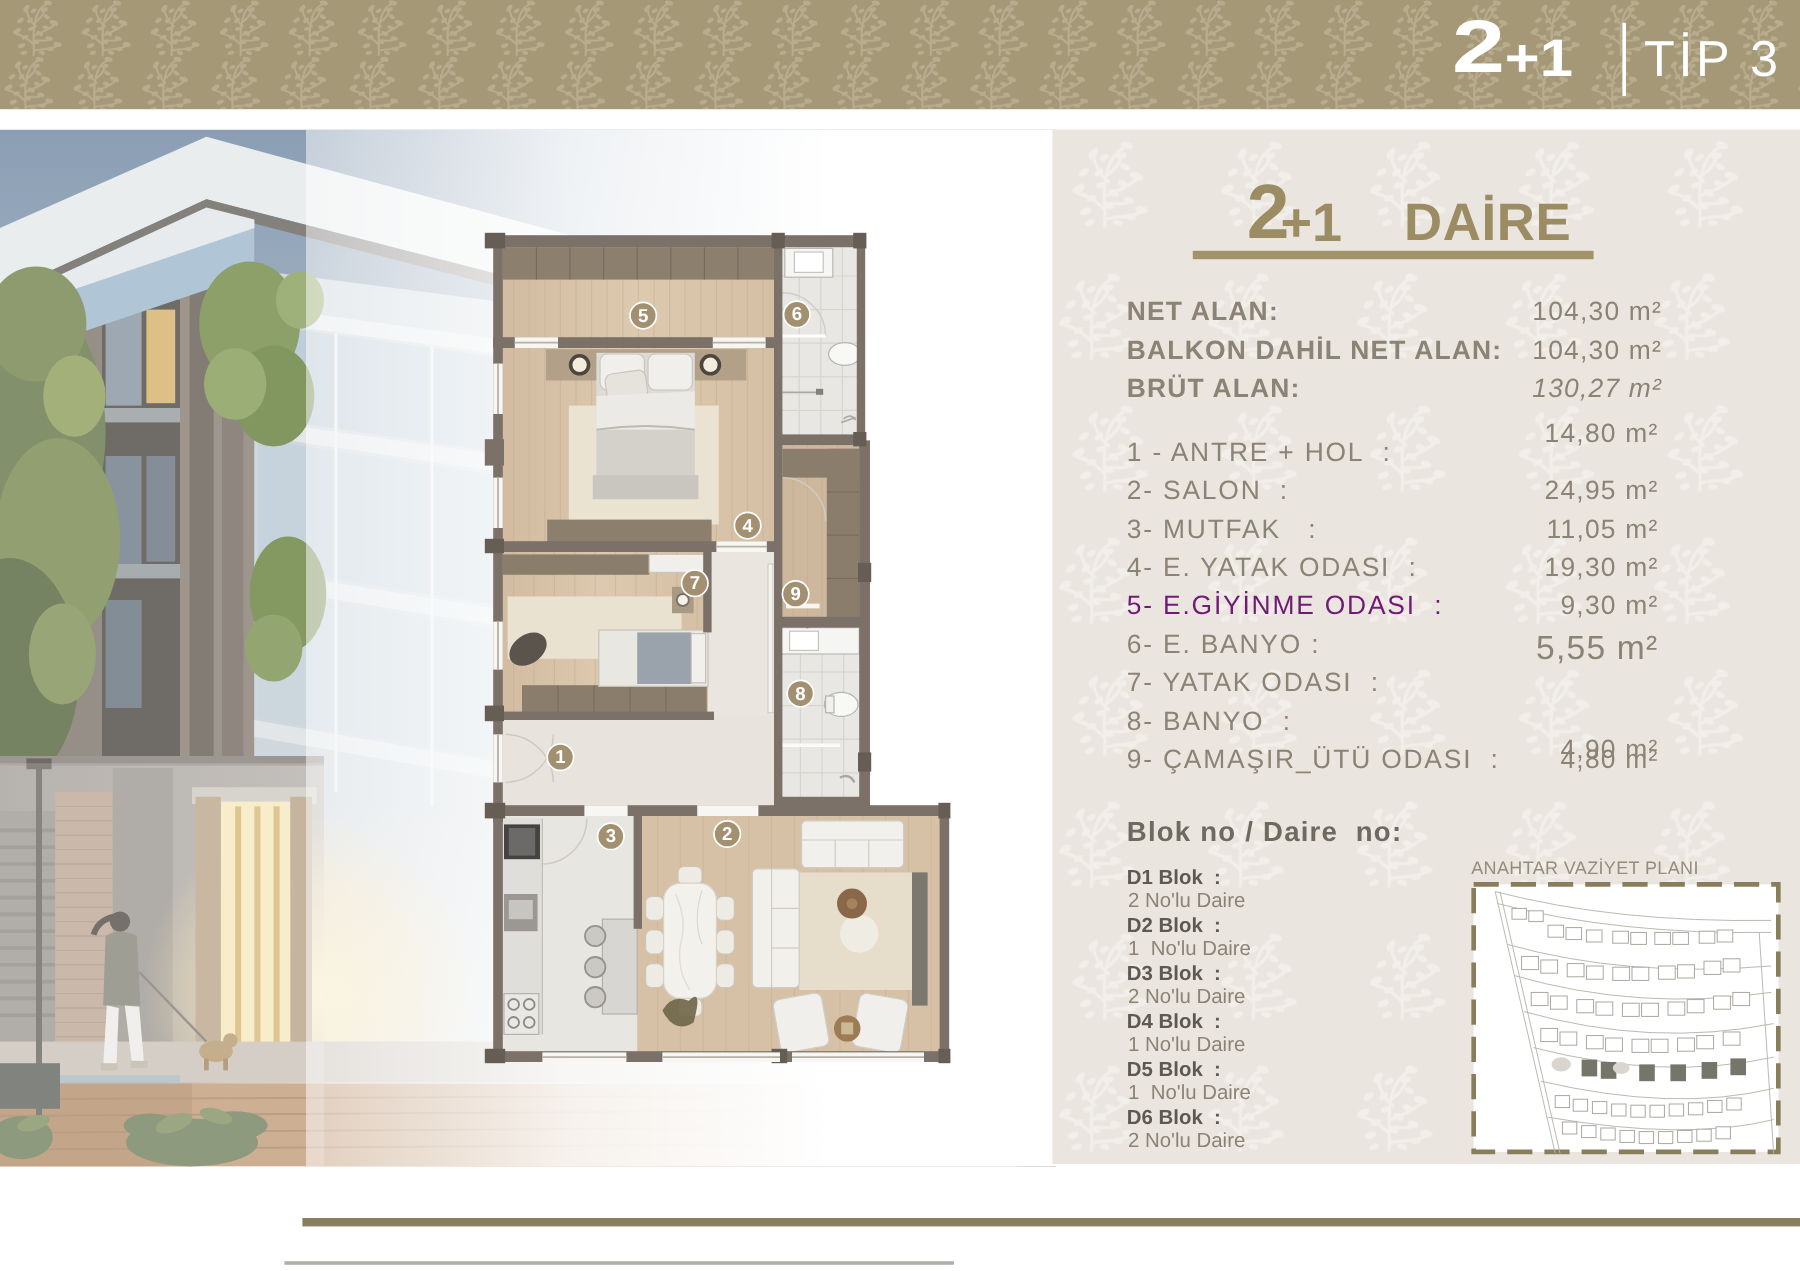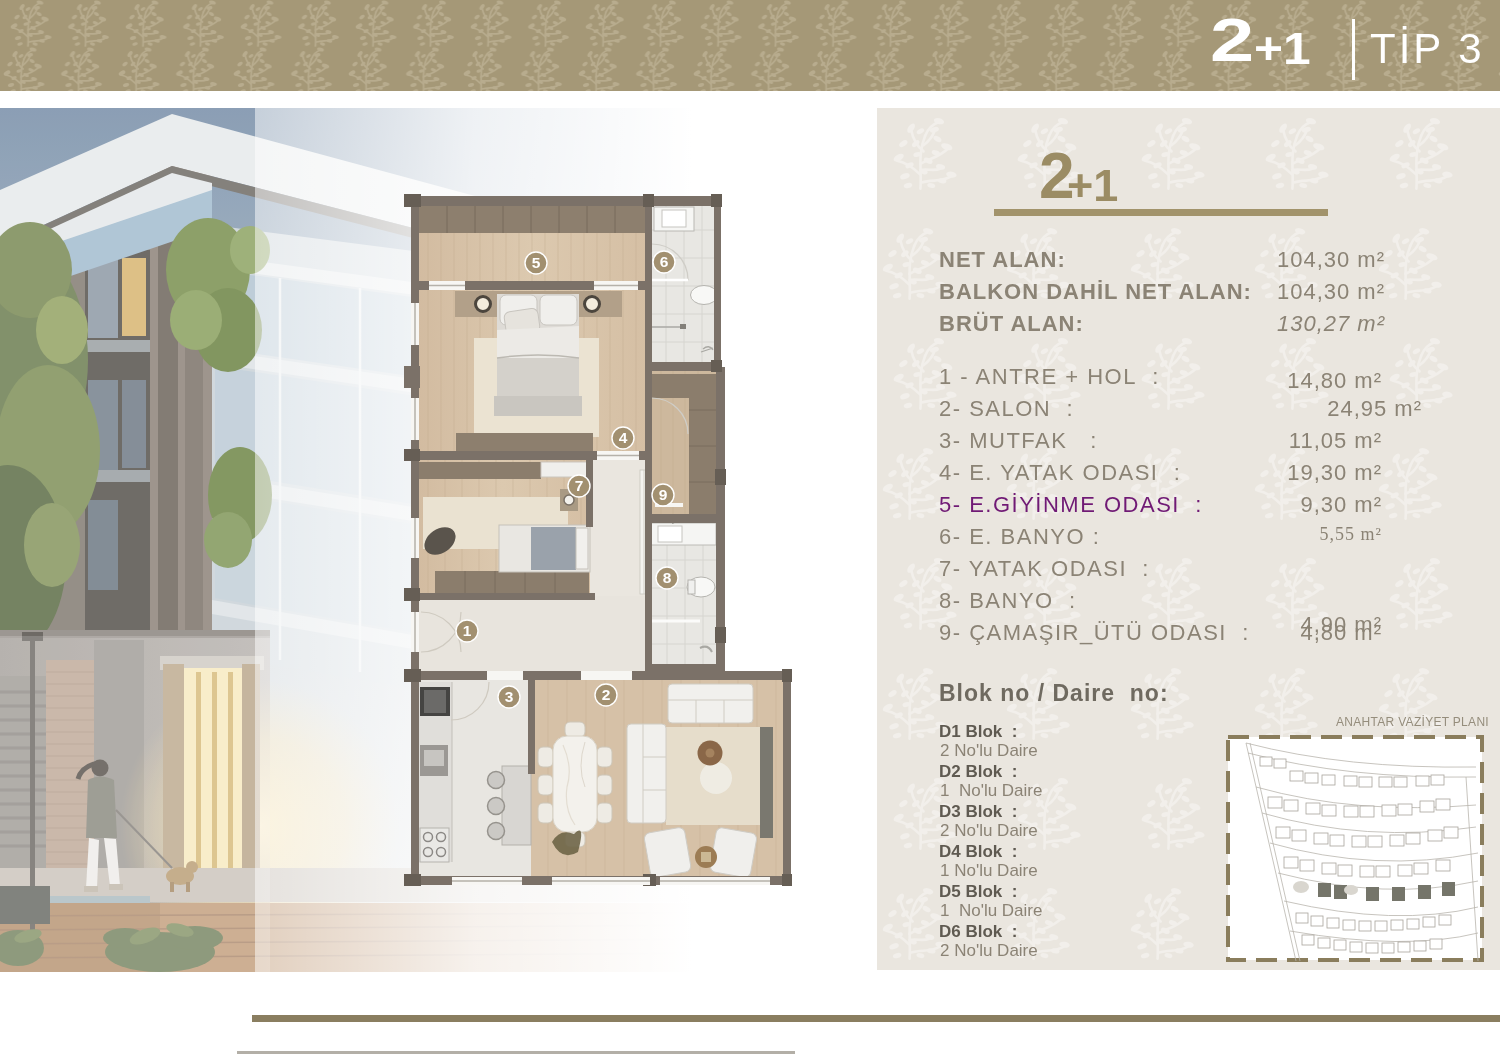--- a/index.html
+++ b/index.html
@@ -551,42 +551,43 @@
               <use href="#sprigraw" x="1" y="77"></use>
             </g>
       </pattern>
     </defs>
     <rect width="623" height="862" fill="url(#ppat)"></rect>
   </svg>
 
   <div class="abs" style="left:160px;top:33px;width:330px;height:70px;color:#9b8c64;white-space:nowrap">
     <span class="abs" style="left:2px;top:-2px;font-size:64px;font-weight:bold;">2</span>
     <span class="abs" style="left:30px;top:19px;font-size:45px;font-weight:bold;">+1</span>
+    <span class="abs" style="left:133px;top:20px;font-size:44px;font-weight:bold;letter-spacing:0.5px;">DAİRE</span>
   </div>
   <div class="abs" style="left:117px;top:101px;width:334px;height:7px;background:#a2936b"></div>
 
   <div class="abs" style="left:62px;top:139px;font-size:22px;font-weight:bold;color:#8b8375;letter-spacing:1px;">NET ALAN:</div>
   <div class="abs" style="left:0px;top:139px;width:508px;text-align:right;font-size:22px;color:#8b8375;letter-spacing:1px;">104,30 m²</div>
   <div class="abs" style="left:62px;top:171px;font-size:22px;font-weight:bold;color:#8b8375;letter-spacing:1px;">BALKON DAHİL NET ALAN:</div>
   <div class="abs" style="left:0px;top:171px;width:508px;text-align:right;font-size:22px;color:#8b8375;letter-spacing:1px;">104,30 m²</div>
   <div class="abs" style="left:62px;top:203px;font-size:22px;font-weight:bold;color:#8b8375;letter-spacing:1px;">BRÜT ALAN:</div>
   <div class="abs" style="left:0px;top:203px;width:508px;text-align:right;font-size:22px;color:#8b8375;letter-spacing:1px;font-style:italic;">130,27 m²</div>
 
   <div class="abs" style="left:62px;top:256px;font-size:22px;color:#8b8375;letter-spacing:1.5px;">1 - ANTRE + HOL&nbsp;&nbsp;:</div>
-  <div class="abs" style="left:0px;top:260px;width:505px;text-align:right;font-size:22px;color:#8b8375;letter-spacing:1px;">14,80 m²</div>
+  <div class="abs" style="left:0px;top:240px;width:505px;text-align:right;font-size:22px;color:#8b8375;letter-spacing:1px;">14,80 m²</div>
   <div class="abs" style="left:62px;top:288px;font-size:22px;color:#8b8375;letter-spacing:1.5px;">2- SALON&nbsp;&nbsp;:</div>
-  <div class="abs" style="left:0px;top:288px;width:505px;text-align:right;font-size:22px;color:#8b8375;letter-spacing:1px;padding-left:40px;">24,95 m²</div>
+  <div class="abs" style="left:0px;top:288px;width:505px;text-align:right;font-size:22px;color:#8b8375;letter-spacing:1px;">24,95 m²</div>
   <div class="abs" style="left:62px;top:320px;font-size:22px;color:#8b8375;letter-spacing:1.5px;">3- MUTFAK&nbsp;&nbsp;&nbsp;:</div>
   <div class="abs" style="left:0px;top:320px;width:505px;text-align:right;font-size:22px;color:#8b8375;letter-spacing:1px;">11,05 m²</div>
   <div class="abs" style="left:62px;top:352px;font-size:22px;color:#8b8375;letter-spacing:1.5px;">4- E. YATAK ODASI&nbsp;&nbsp;:</div>
   <div class="abs" style="left:0px;top:352px;width:505px;text-align:right;font-size:22px;color:#8b8375;letter-spacing:1px;">19,30 m²</div>
   <div class="abs" style="left:62px;top:384px;font-size:22px;color:#701a75;letter-spacing:1.5px;">5- E.GİYİNME ODASI&nbsp;&nbsp;:</div>
   <div class="abs" style="left:0px;top:384px;width:505px;text-align:right;font-size:22px;color:#8b8375;letter-spacing:1px;">9,30 m²</div>
   <div class="abs" style="left:62px;top:416px;font-size:22px;color:#8b8375;letter-spacing:1.5px;">6- E. BANYO :</div>
-  <div class="abs" style="left:0px;top:416px;width:505px;text-align:right;font-size:18px;color:#8b8375;letter-spacing:1px;font-family:Liberation Serif, serif;">5,55 m²</div>
+  <div class="abs" style="left:0px;top:416px;width:505px;text-align:right;font-size:28px;color:#8b8375;letter-spacing:1px;">5,55 m²</div>
   <div class="abs" style="left:62px;top:448px;font-size:22px;color:#8b8375;letter-spacing:1.5px;">7- YATAK ODASI&nbsp;&nbsp;:</div>
   <div class="abs" style="left:62px;top:480px;font-size:22px;color:#8b8375;letter-spacing:1.5px;text-align:right;">8- BANYO&nbsp;&nbsp;:</div>
   <div class="abs" style="left:0px;top:504px;width:505px;text-align:right;font-size:22px;color:#8b8375;letter-spacing:1px;">4,90 m²</div>
   <div class="abs" style="left:62px;top:512px;font-size:22px;color:#8b8375;letter-spacing:1.5px;">9- ÇAMAŞIR_ÜTÜ ODASI&nbsp;&nbsp;:</div>
   <div class="abs" style="left:0px;top:512px;width:505px;text-align:right;font-size:22px;color:#8b8375;letter-spacing:1px;">4,80 m²</div>
 
   <div class="abs" style="left:62px;top:572px;font-size:23px;font-weight:bold;color:#6f6a60;letter-spacing:1px;">Blok no / Daire&nbsp; no:</div>
 
   <div class="abs" style="left:62px;top:614px;font-size:17px;font-weight:bold;color:#5f5a51;">D1 Blok&nbsp; :</div>
   <div class="abs" style="left:63px;top:633px;font-size:17px;color:#8b8375;">2 No'lu Daire</div>
@@ -594,21 +595,21 @@
   <div class="abs" style="left:63px;top:673px;font-size:17px;color:#8b8375;">1&nbsp; No'lu Daire</div>
   <div class="abs" style="left:62px;top:694px;font-size:17px;font-weight:bold;color:#5f5a51;">D3 Blok&nbsp; :</div>
   <div class="abs" style="left:63px;top:713px;font-size:17px;color:#8b8375;">2 No'lu Daire</div>
   <div class="abs" style="left:62px;top:734px;font-size:17px;font-weight:bold;color:#5f5a51;">D4 Blok&nbsp; :</div>
   <div class="abs" style="left:63px;top:753px;font-size:17px;color:#8b8375;">1 No'lu Daire</div>
   <div class="abs" style="left:62px;top:774px;font-size:17px;font-weight:bold;color:#5f5a51;">D5 Blok&nbsp; :</div>
   <div class="abs" style="left:63px;top:793px;font-size:17px;color:#8b8375;">1&nbsp; No'lu Daire</div>
   <div class="abs" style="left:62px;top:814px;font-size:17px;font-weight:bold;color:#5f5a51;">D6 Blok&nbsp; :</div>
   <div class="abs" style="left:63px;top:833px;font-size:17px;color:#8b8375;">2 No'lu Daire</div>
 
-  <div class="abs" style="left:349px;top:607px;width:263px;text-align:right;font-size:12px;color:#958d7c;letter-spacing:0.3px;">ANAHTAR VAZİYET PLANI</div>
+  <div class="abs" style="left:349px;top:607px;width:263px;text-align:left;font-size:15px;color:#958d7c;letter-spacing:0.3px;">ANAHTAR VAZİYET PLANI</div>
   <svg class="abs" style="left:349px;top:627px" width="258" height="227">
     <rect x="2" y="2" width="254" height="223" fill="#ffffff" stroke="#8a7d5c" stroke-width="4" stroke-dasharray="21 10"></rect>
     <g stroke="#b9b5ad" stroke-width="0.8" fill="none">
       <path d="M20 8 L70 226"></path>
       <path d="M24 8 L74 226"></path>
       <path d="M20 8 Q120 34 250 32"></path>
       <path d="M22 18 Q122 44 250 42"></path>
       <path d="M30 52 Q130 80 250 70"></path>
       <path d="M36 78 Q140 108 250 92"></path>
       <path d="M44 108 Q150 138 252 118"></path>

